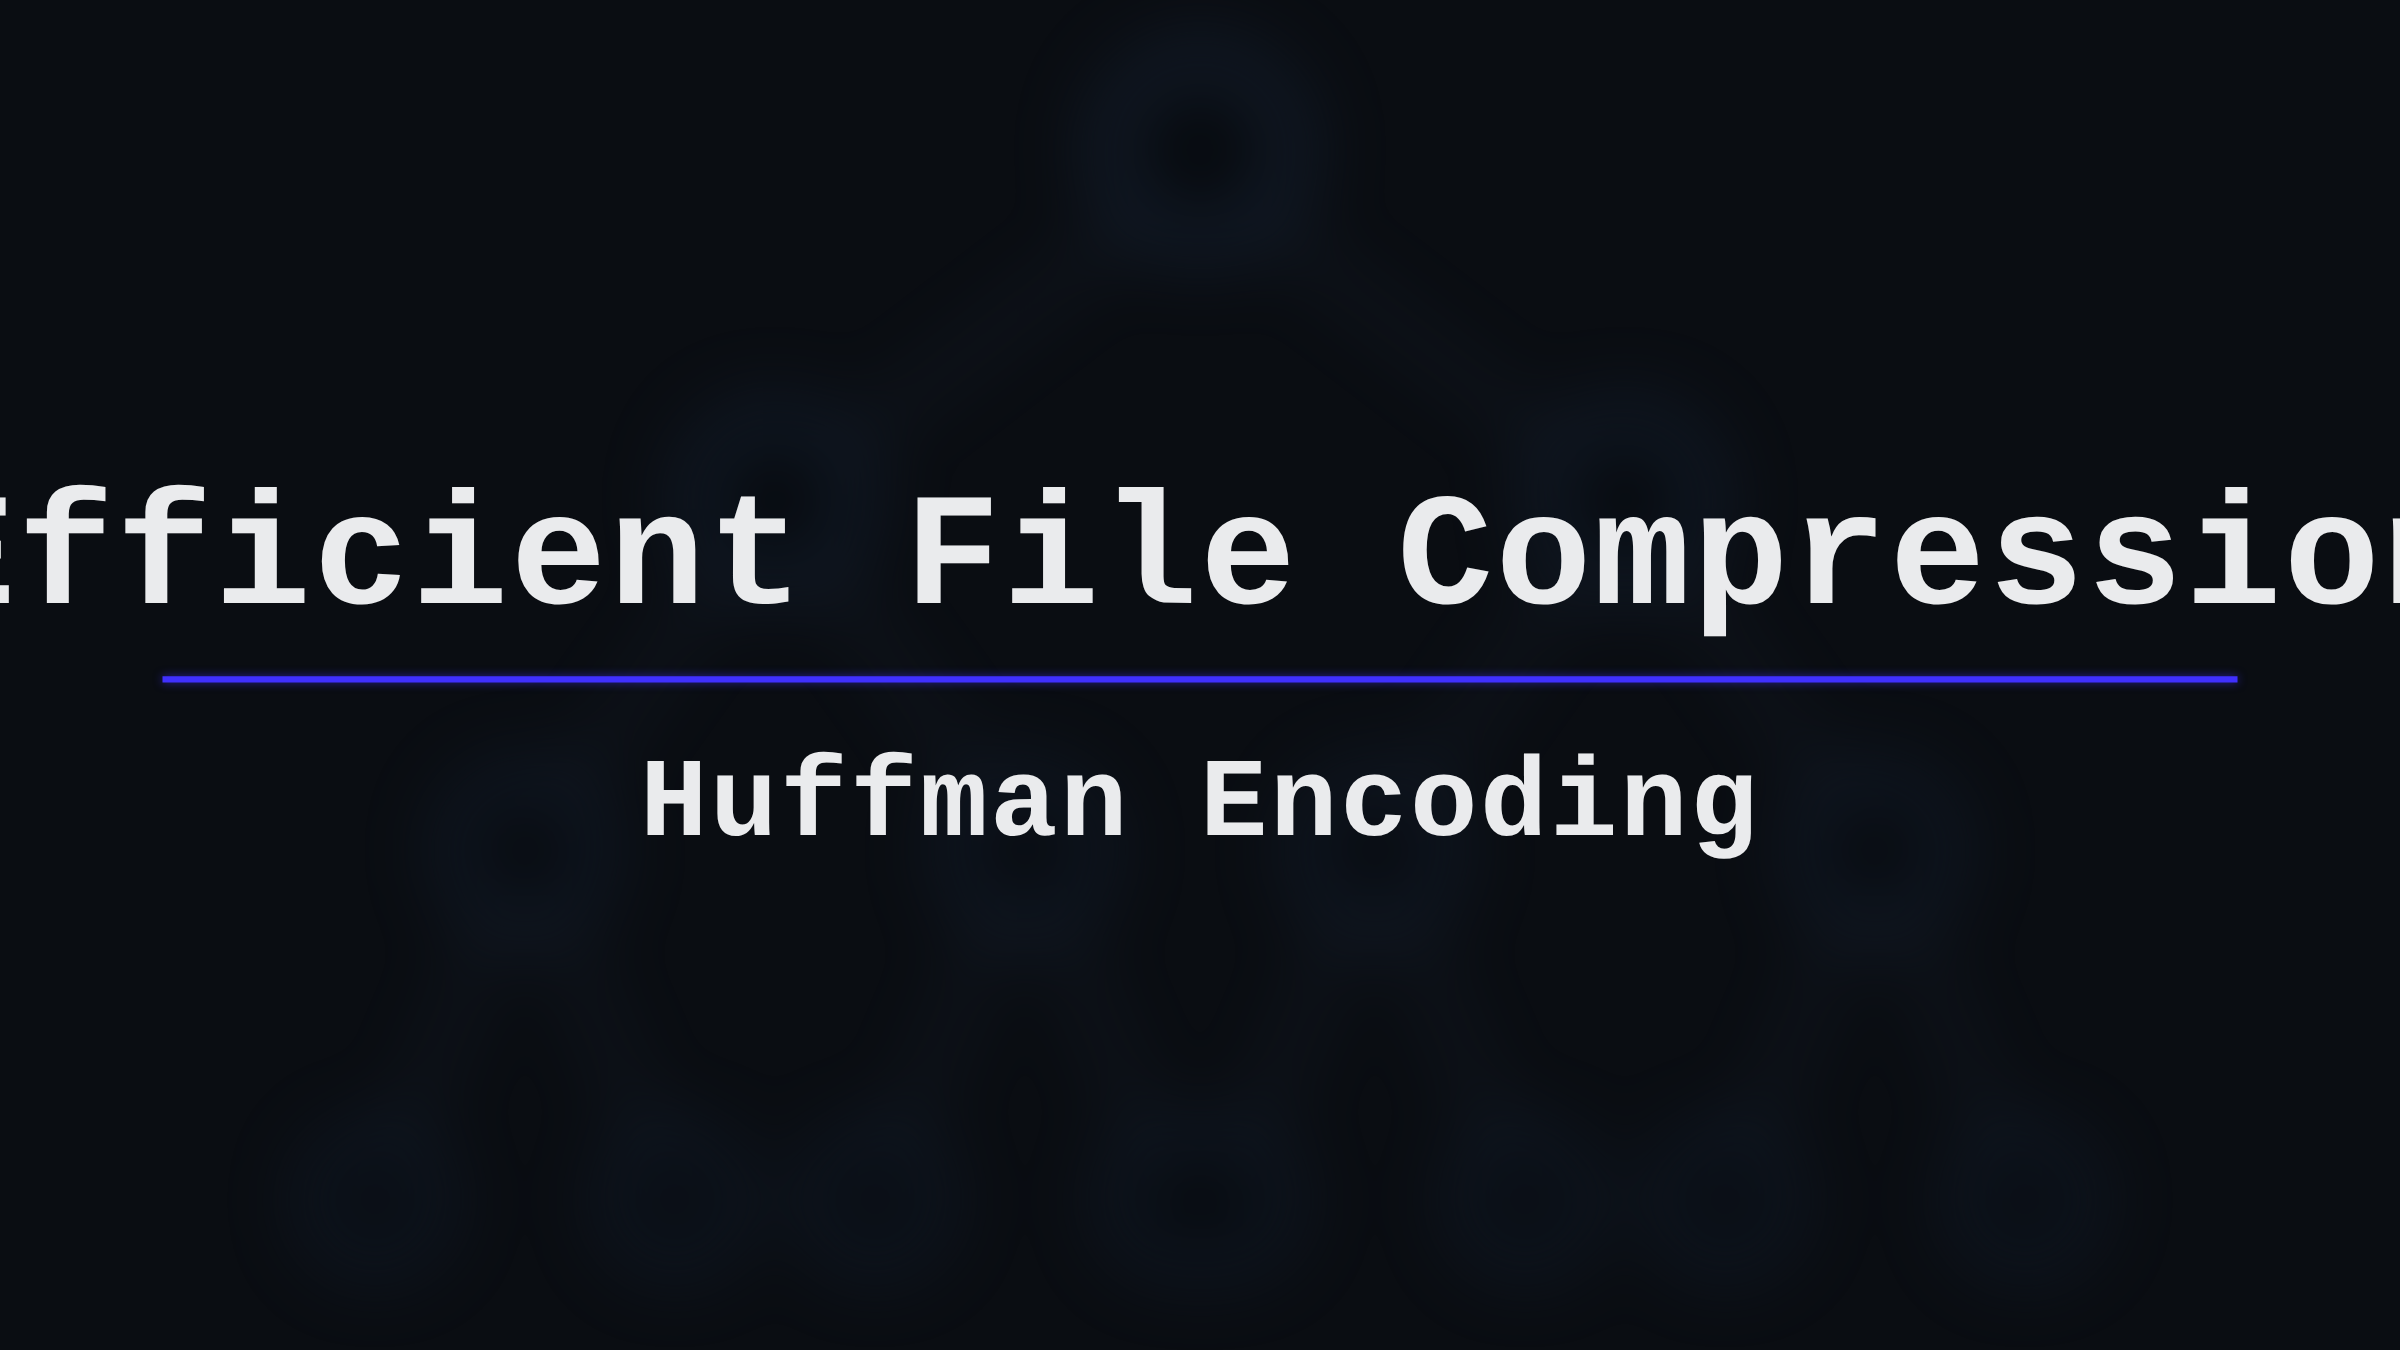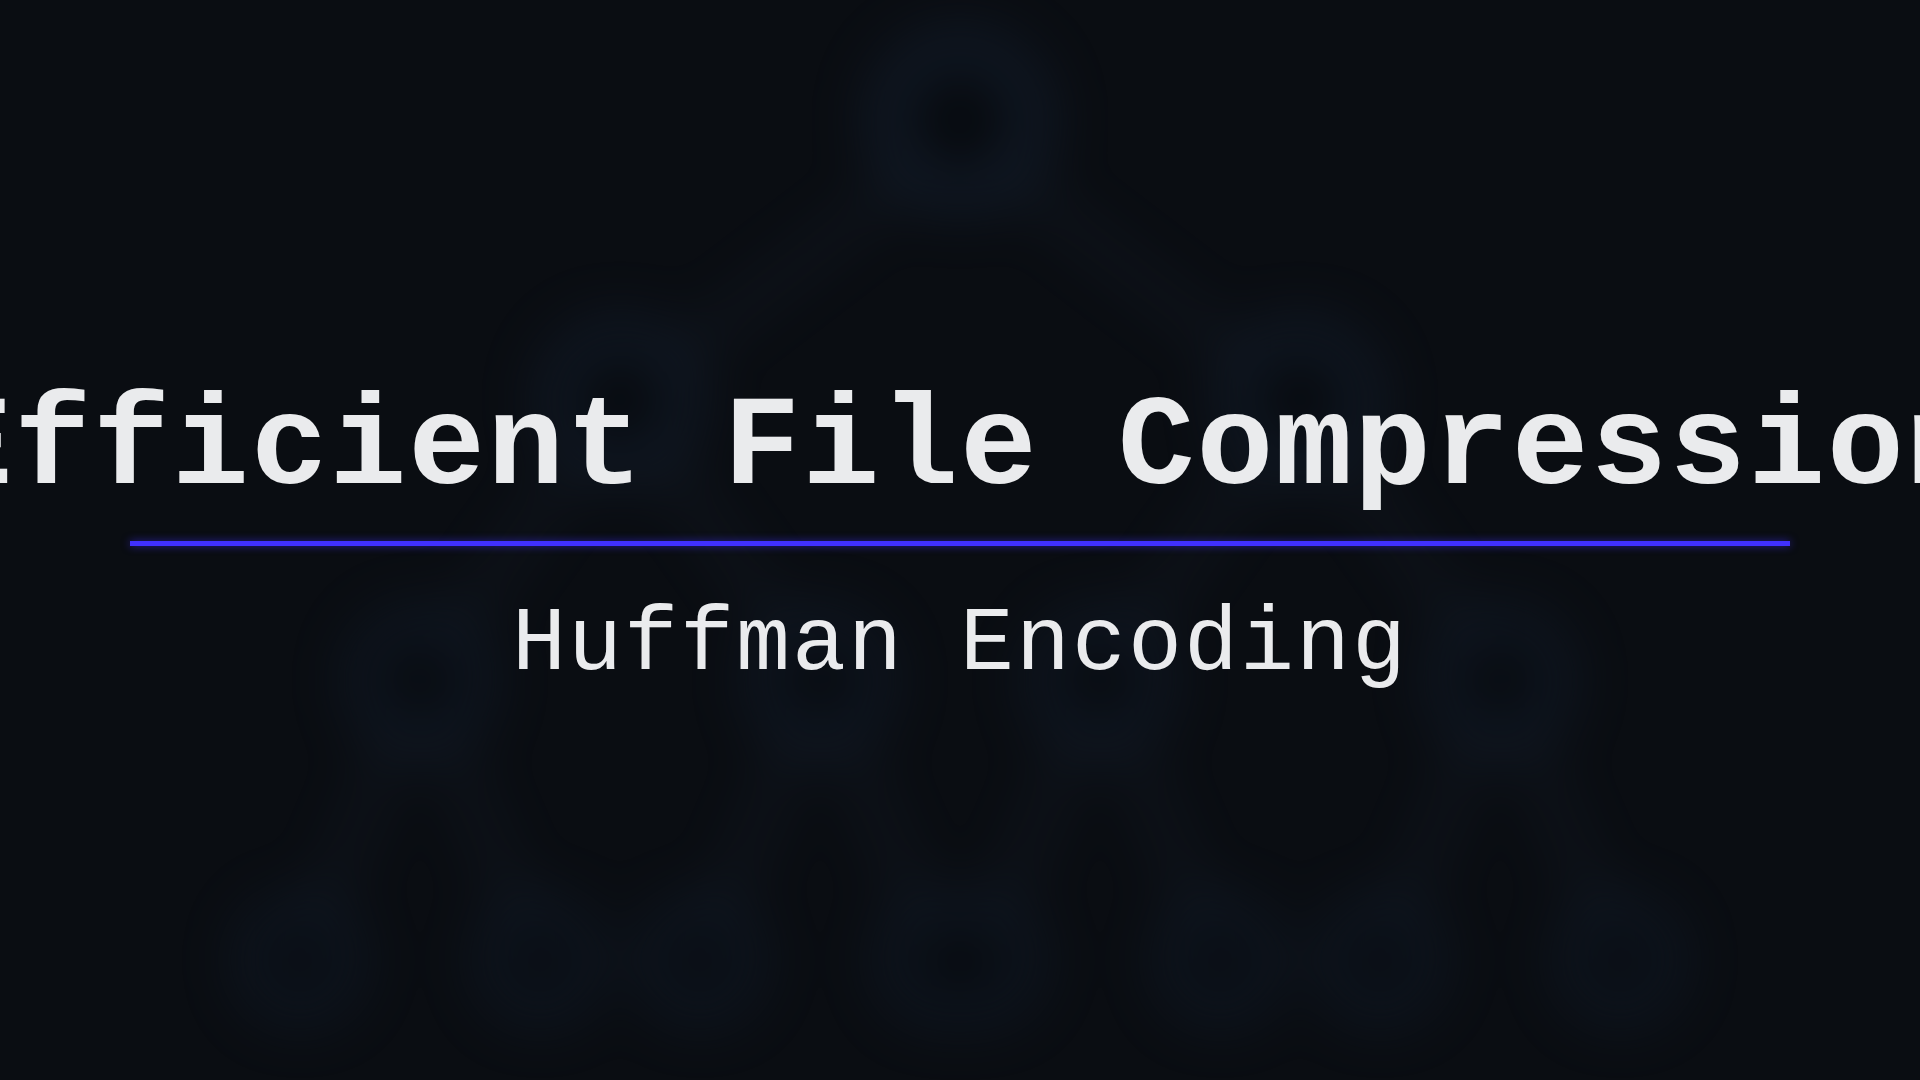--- a/index.html
+++ b/index.html
@@ -54,21 +54,21 @@
     .underline {
       width: 1660px;
       height: 5px;
       background: #4030ff;
       margin-top: 28px;
       box-shadow: 0 0 8px rgba(64,48,255,0.6);
     }
 
     .subtitle {
       font-size: 90px;
-      font-weight: 400;
+      font-weight: 700;
       color: #eaebed;
       letter-spacing: 2px;
       margin-top: 48px;
       font-family: 'Courier New', 'Consolas', monospace;
     }
   </style>
 </head>
 <body>
 
 <svg class="bg-tree" viewBox="0 0 1920 1080" preserveAspectRatio="xMidYMid slice">

